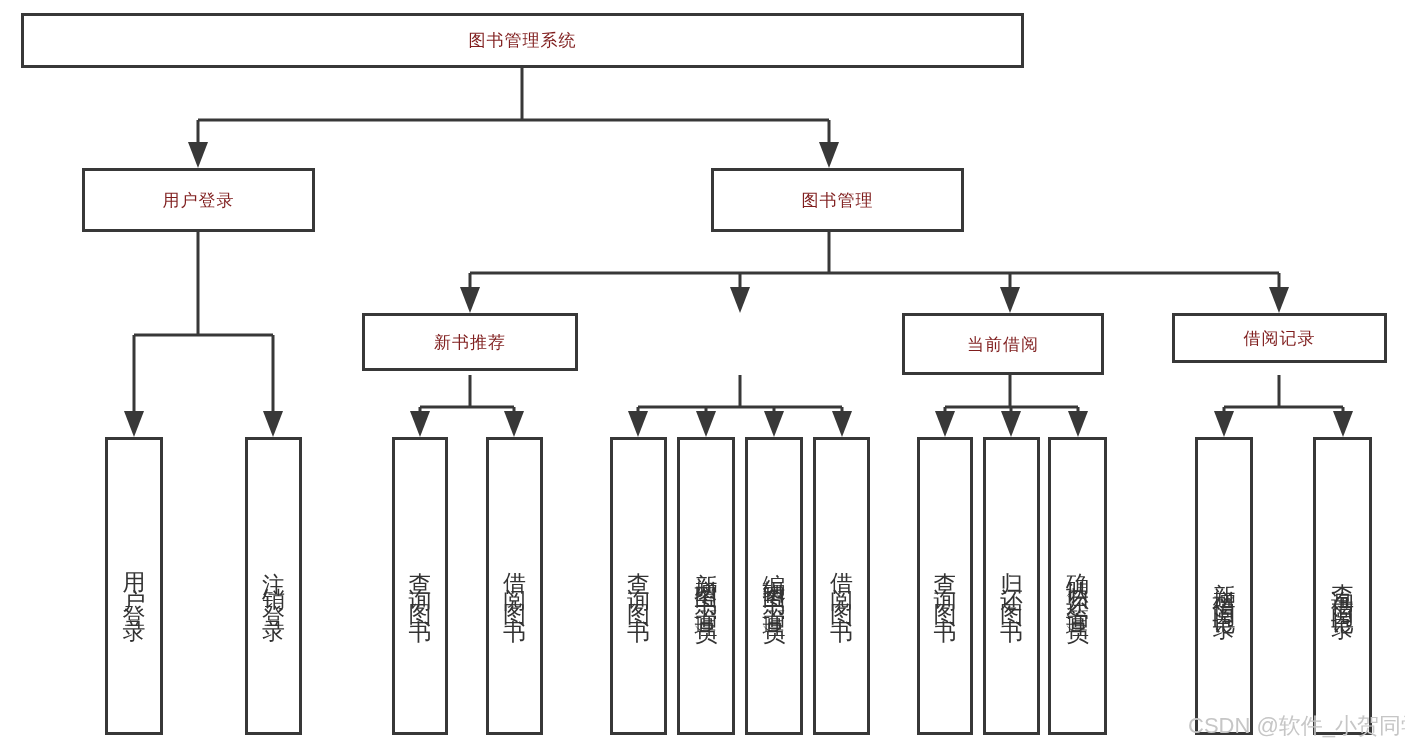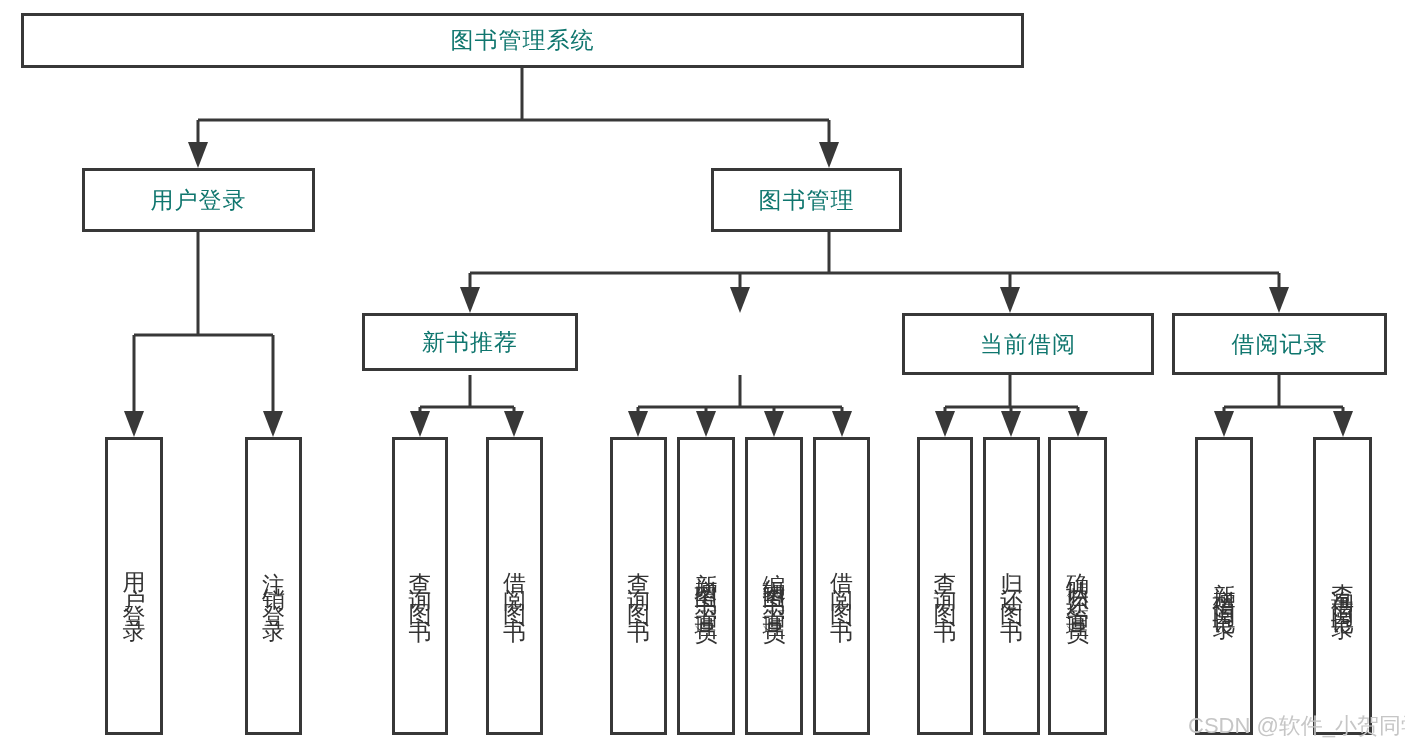--- a/index.html
+++ b/index.html
@@ -23,22 +23,22 @@
   }
   .hbox {
     position: absolute;
     box-sizing: border-box;
     border: 3px solid #383838;
     background: #ffffff;
     display: flex;
     align-items: center;
     justify-content: center;
     z-index: 2;
-    color: #0f766e;
-    font-size: 23px;
+    color: #7f1d1d;
+    font-size: 17px;
     letter-spacing: 1px;
     white-space: nowrap;
   }
   .vbox {
     position: absolute;
     top: 437px;
     height: 298px;
     box-sizing: border-box;
     border: 3px solid #383838;
     background: #ffffff;
@@ -111,31 +111,31 @@
     </g>
   </svg>
 
   <div class="hbox" style="left:21px;top:13px;width:1003px;height:55px">
     <span>图书管理系统</span>
   </div>
 
   <div class="hbox" style="left:82px;top:168px;width:233px;height:64px">
     <span>用户登录</span>
   </div>
-  <div class="hbox" style="left:711px;top:168px;width:191px;height:64px">
+  <div class="hbox" style="left:711px;top:168px;width:253px;height:64px">
     <span>图书管理</span>
   </div>
 
   <div class="hbox" style="left:362px;top:313px;width:216px;height:58px">
     <span>新书推荐</span>
   </div>
-  <div class="hbox" style="left:902px;top:313px;width:252px;height:62px">
+  <div class="hbox" style="left:902px;top:313px;width:202px;height:62px">
     <span>当前借阅</span>
   </div>
-  <div class="hbox" style="left:1172px;top:313px;width:215px;height:62px">
+  <div class="hbox" style="left:1172px;top:313px;width:215px;height:50px">
     <span>借阅记录</span>
   </div>
 
   <div class="vbox v-short" style="left:105px;width:58px">
     <span>用户登录</span>
   </div>
   <div class="vbox v-short" style="left:245px;width:57px">
     <span>注销登录</span>
   </div>
 

